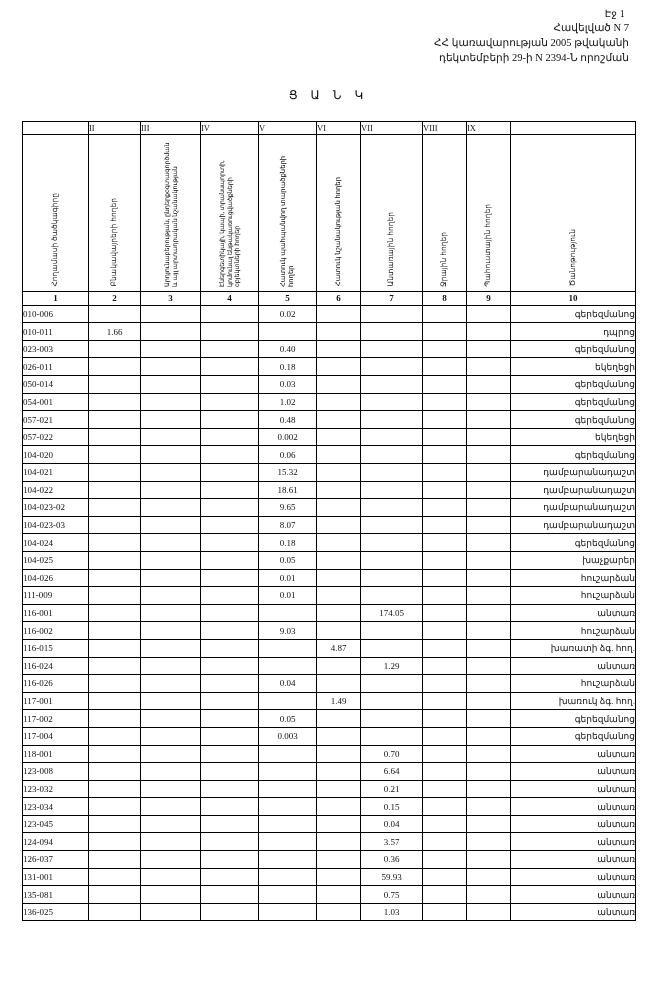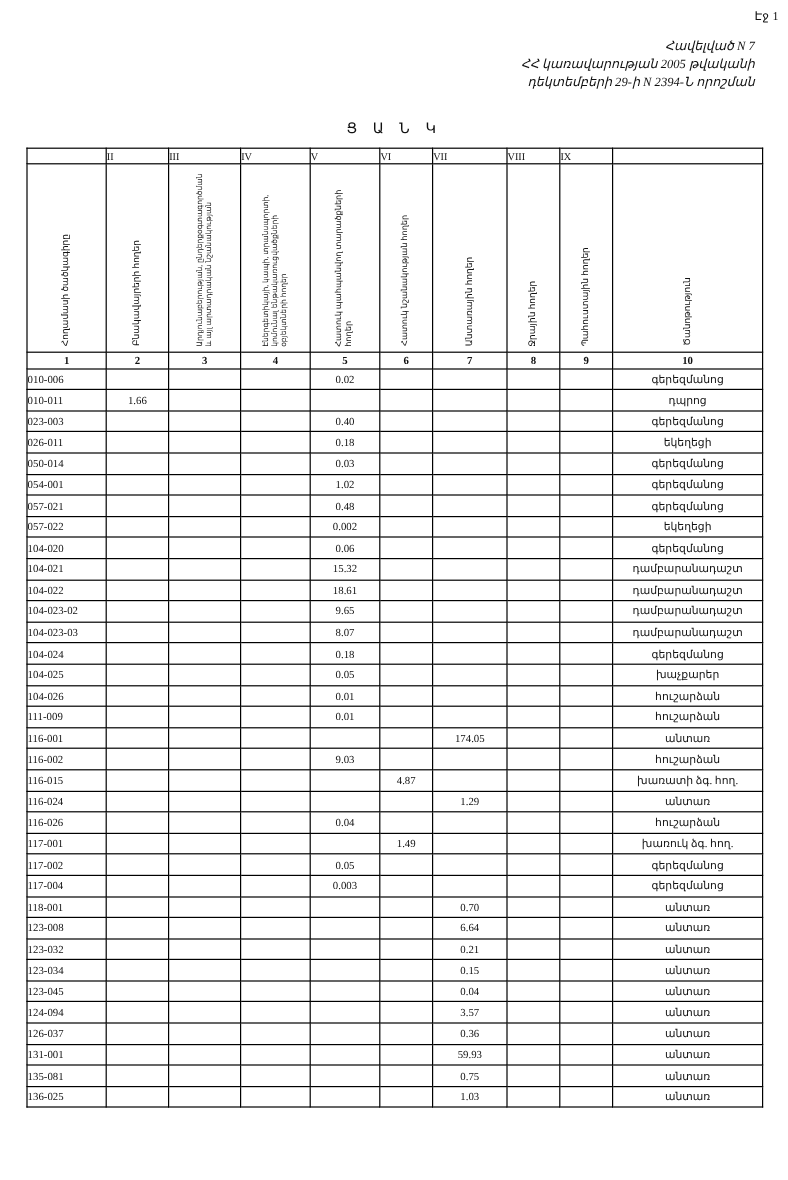--- a/index.html
+++ b/index.html
@@ -18,41 +18,40 @@
   .page {
     position: relative;
     width: 657px;
     height: 983px;
     box-sizing: border-box;
     padding: 10px 22px 0 22px;
   }
   .page-num {
     position: absolute;
     top: 8px;
-    right: 8px;
+    right: 32px;
     font-size: 10px;
     letter-spacing: 0.2px;
   }
   .header-block {
     text-align: right;
     font-size: 10.5px;
     line-height: 1.45;
-    margin-top: 22px;
+    margin-top: 10px;
     padding-right: 6px;
-    font-style: italic;
   }
   .header-block div {
     white-space: nowrap;
   }
   .doc-title {
     text-align: center;
     font-size: 12px;
     letter-spacing: 5px;
     margin-top: 22px;
-    margin-bottom: 8px;
+    margin-bottom: 18px;
   }
   .doc-subtitle {
     text-align: center;
     font-size: 10.5px;
     line-height: 1.6;
     letter-spacing: 0.3px;
     margin: 0 6px 14px 6px;
   }
   table.main {
     border-collapse: collapse;
@@ -113,21 +112,21 @@
   td.c-code {
     text-align: left;
     padding-left: 4px;
     font-size: 9px;
   }
   td.c-num {
     text-align: center;
     font-size: 9px;
   }
   td.c-name {
-    text-align: center;
+    text-align: right;
     padding-left: 5px;
     font-size: 9px;
   }
   
   col.w1 { width: 66px; }
   col.w2 { width: 52px; }
   col.w3 { width: 60px; }
   col.w4 { width: 58px; }
   col.w5 { width: 58px; }
   col.w6 { width: 44px; }

